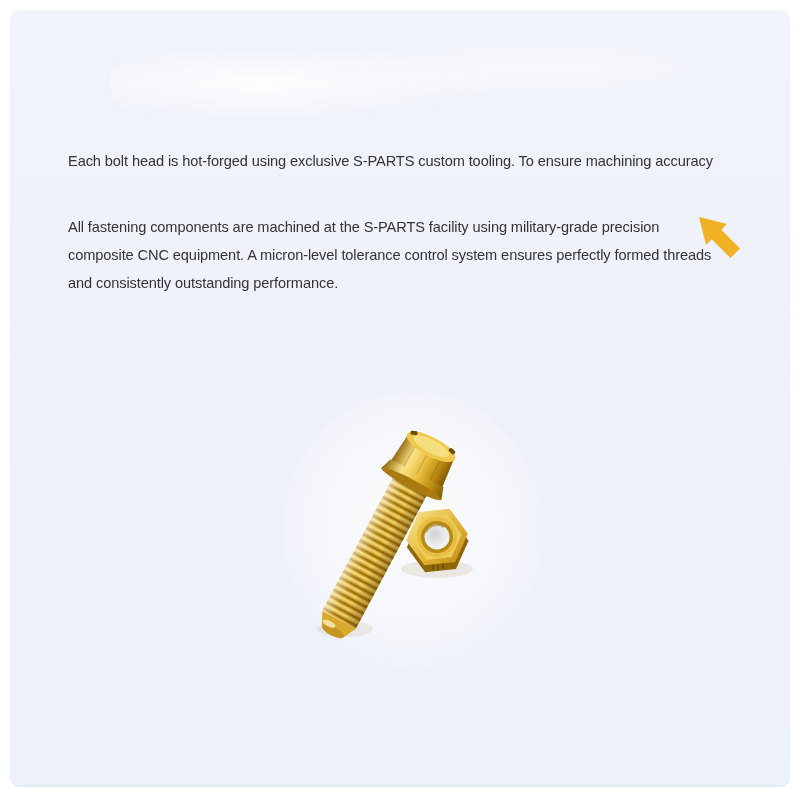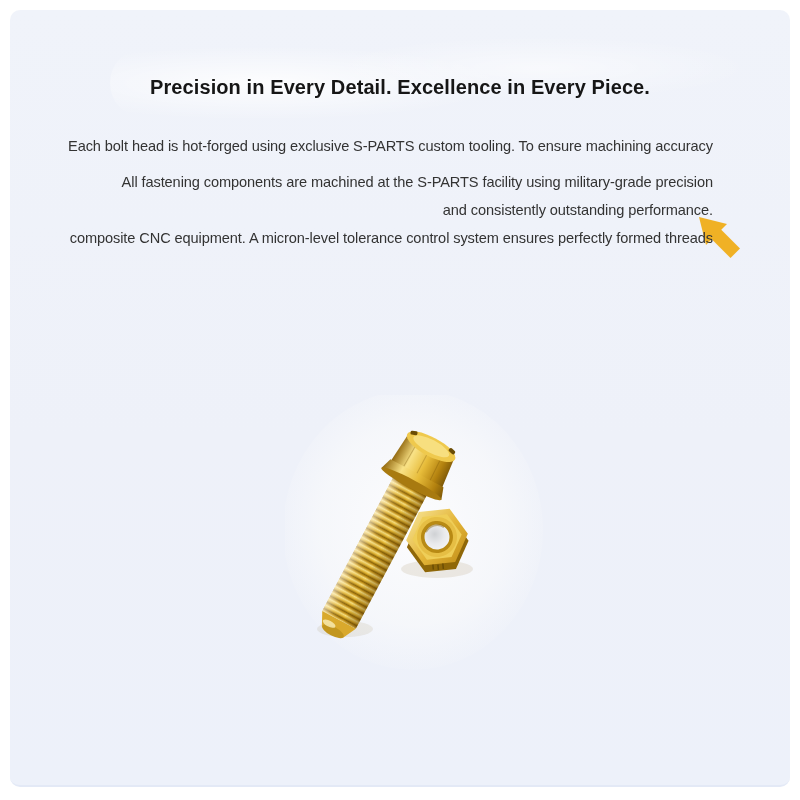--- a/index.html
+++ b/index.html
@@ -6,45 +6,44 @@
     font-family:"Liberation Sans","DejaVu Sans",sans-serif;}
   .card{position:absolute;left:10px;top:10px;width:780px;height:775px;border-radius:10px;
     background:linear-gradient(180deg,#F0F3FA 0%,#EEF1F9 55%,#EDF1FA 100%);
     border-bottom:2px solid #E3E9F6;overflow:hidden;}
   .title-glow{position:absolute;left:100px;top:38px;width:380px;height:70px;border-radius:36px;
     background:radial-gradient(ellipse at 40% 50%,rgba(255,255,255,0.85) 0%,rgba(255,255,255,0.0) 75%);}
   .title-glow2{position:absolute;left:330px;top:28px;width:400px;height:60px;border-radius:36px;
     background:radial-gradient(ellipse at 50% 50%,rgba(255,255,255,0.55) 0%,rgba(255,255,255,0.0) 75%);}
   .title{position:absolute;left:0;top:66px;width:100%;text-align:center;
     font-size:20px;font-weight:700;color:#161616;letter-spacing:0.1px;}
-  .copy{position:absolute;left:58px;top:122px;z-index:2;
-    font-size:14.6px;color:#333333;letter-spacing:-0.1px;text-align:right;}
+  .copy{position:absolute;left:58px;top:137px;z-index:2;
+    font-size:14.6px;color:#333333;letter-spacing:-0.1px;}
   .copy .line{display:block;white-space:nowrap;line-height:28px;}
   .para2{margin-top:22px;}
   .arrow{position:absolute;left:688px;top:206px;width:44px;height:44px;z-index:1;}
   .product{position:absolute;left:275px;top:385px;width:260px;height:280px;}
 </style>
 </head>
 <body>
 
 <div class="card">
 
   <div class="title-glow"></div>
   <div class="title-glow2"></div>
 
-  <div class="title">Precision in Every Detail. Excellence in Every Piece.</div>
 
   <div class="copy">
     <p class="para1" style="margin:0;">
       <span class="line">Each bolt head is hot-forged using exclusive S-PARTS custom tooling. To ensure machining accuracy</span>
     </p>
-    <p class="para2" style="margin:8px 0 0 0;">
+    <p class="para2" style="margin:38px 0 0 0;">
       <span class="line">All fastening components are machined at the S-PARTS facility using military-grade precision</span>
+      <span class="line">composite CNC equipment. A micron-level tolerance control system ensures perfectly formed threads</span>
       <span class="line">and consistently outstanding performance.</span>
-      <span class="line">composite CNC equipment. A micron-level tolerance control system ensures perfectly formed threads</span>
     </p>
   </div>
 
   <svg class="arrow" viewBox="0 0 44 44">
     <polygon points="1,1 29,8 8,29" fill="#F0B125"></polygon>
     <polygon points="12,21.5 21.5,12 42,32.5 32.5,42" fill="#F0B125"></polygon>
   </svg>
 
   <svg class="product" viewBox="0 0 260 280">
     <defs>

